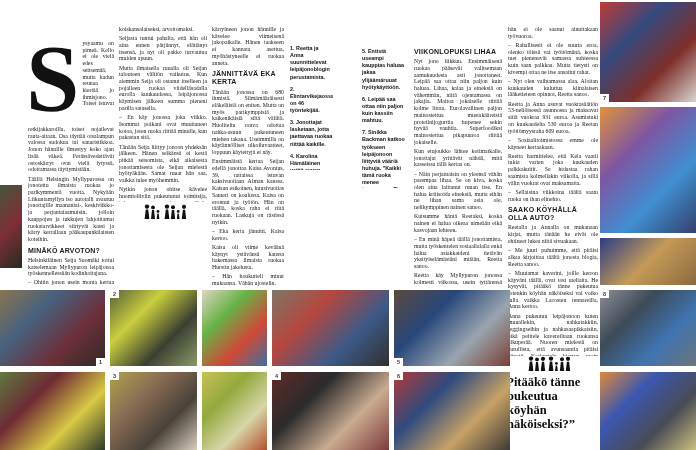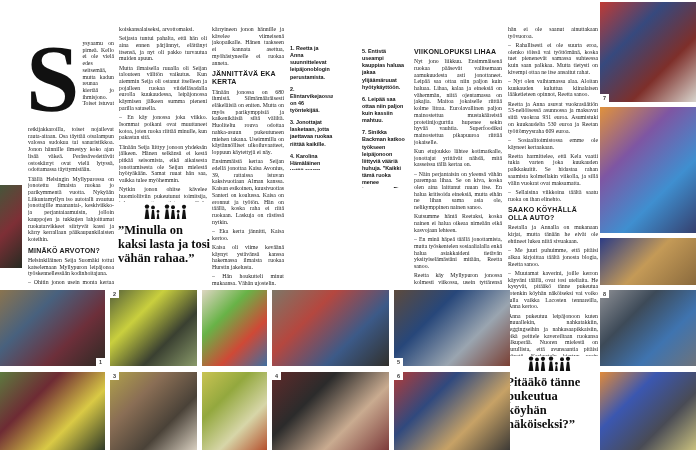--- a/index.html
+++ b/index.html
@@ -85,21 +85,20 @@
         <path d="M13.6 15 L14.3 9.4 H15.7 L16.4 15 Z"></path>
       <circle cx="24" cy="2.6" r="2.2"></circle>
         <path d="M21.6 15 L22.8 5.6 H25.2 L26.4 15 Z"></path>
       <circle cx="30" cy="3.2" r="2"></circle>
         <path d="M27.8 15 L28.9 5.9 H31.1 L32.2 15 Z"></path>
       <circle cx="35.2" cy="7.4" r="1.4"></circle>
         <path d="M33.8 15 L34.5 9.4 H35.9 L36.6 15 Z"></path>
       <circle cx="41" cy="2.8" r="2.1"></circle>
         <path d="M38.8 15 L39.9 5.7 H42.1 L43.2 15 Z"></path>
     </svg>
-    <div class="qtext">”Minulla on kaksi lasta ja tosi vähän rahaa.”</div>
   </div>
 
   <div class="col c3">
       <p>kärryineen jonon hännille ja kävelee viimeisenä jakopaikalle. Hänen taakseen ei kannata asettua, myöhästyneelle ei ruokaa anneta.</p>
       <p class="h">JÄNNITTÄVÄ EKA KERTA</p>
       <p>Tänään jonossa on 680 ihmistä. Silmämääräisesti eläkeläisiä on eniten. Mutta on myös parikymppisiä ja kaikenikäisiä siltä väliltä. Huoliteltu rouva odottaa nahka-asuun pukeutuneen miehen takana. Useimmilla on käytännölliset ulkoiluvaatteet, loppuun käytettyjä ei näy.</p>
       <p>Ensimmäistä kertaa Seijan edellä jonottaa Kaisa Avonius, 39, rattaissa istuvan kaksivuotiaan Alman kanssa. Kaisan esikoinen, kuusivuotias Santeri on koulussa. Kaisa on eronnut ja työtön. Hän on täällä, koska raha ei riitä ruokaan. Laskuja on rästissä nytkin.</p>
       <p>– Eka kerta jännitti, Kaisa kertoo.</p>
       <p>Kaisa oli viime keväänä käynyt ystävänsä kanssa hakemassa ilmaista ruokaa Hurstin jakelusta.</p>
       <p>– Hän houkutteli minut mukaansa. Vähän ujostelin.</p>

